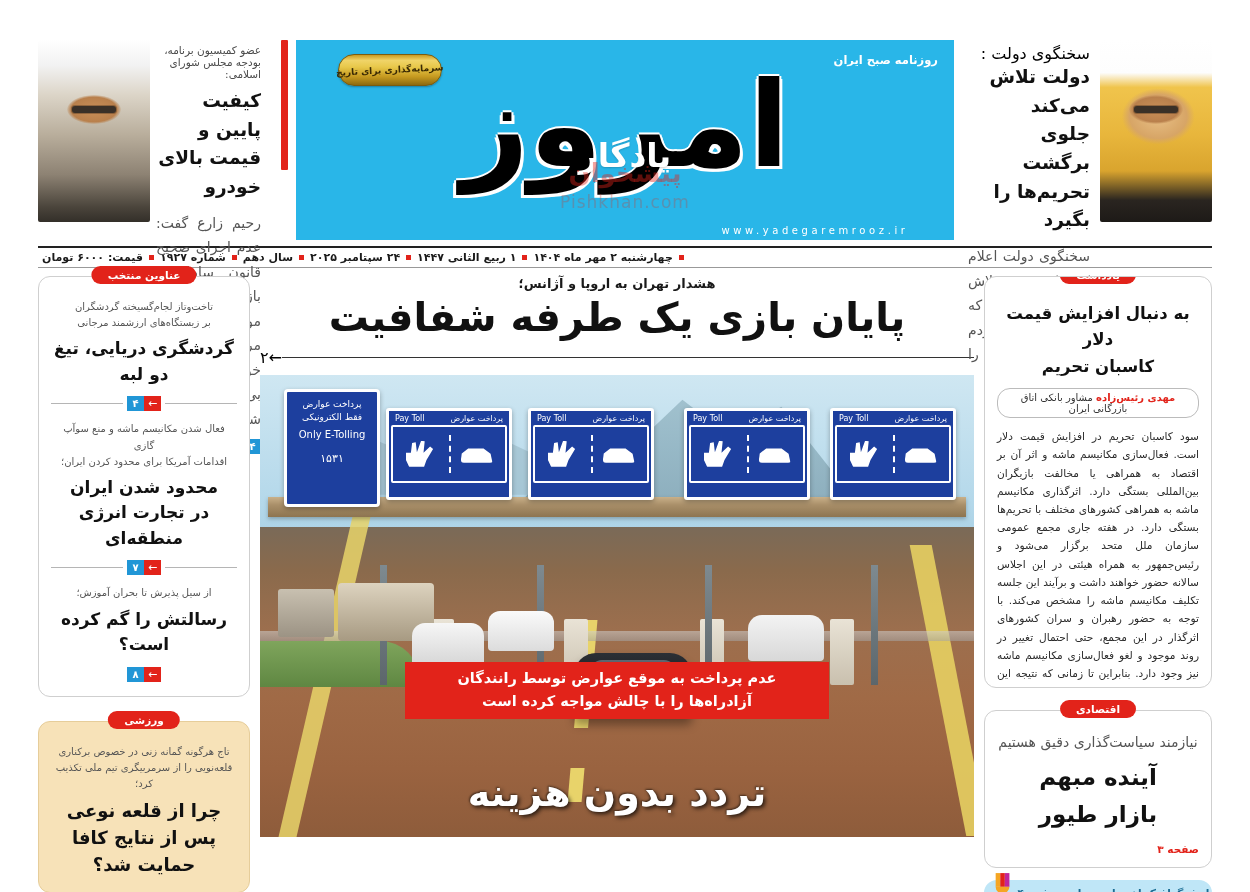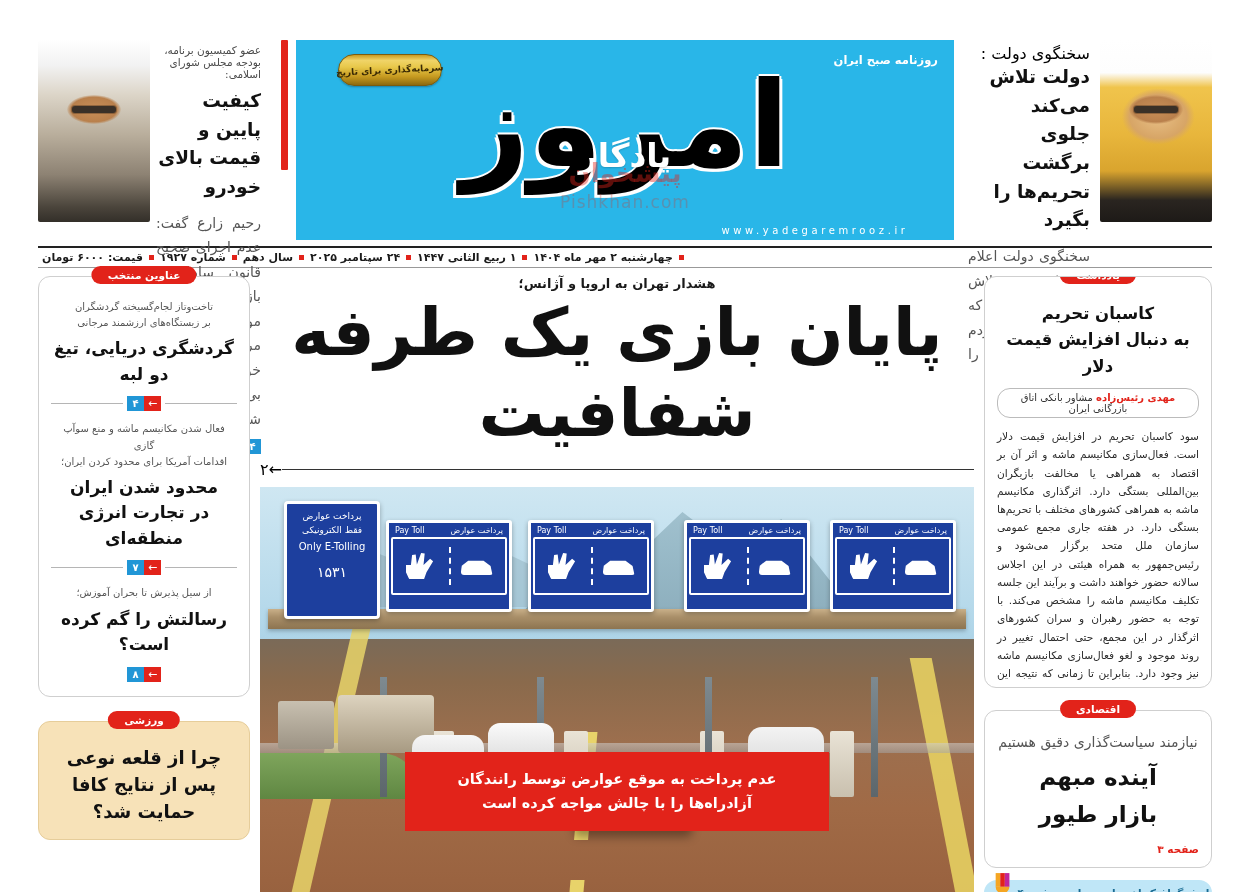--- a/index.html
+++ b/index.html
@@ -332,21 +332,21 @@
   
   .lead-kicker {
     text-align: center;
     font-size: 13px;
     font-weight: bold;
     color: #1a1a1a;
     margin-bottom: 2px;
   }
   .lead-head {
     text-align: center;
-    font-size: 66px;
+    font-size: 40px;
     font-weight: bold;
     color: #111;
     line-height: 1.22;
     letter-spacing: -1px;
     margin-bottom: 6px;
   }
   .lead-ref {
     display: flex;
     align-items: center;
     gap: 0;
@@ -444,21 +444,21 @@
     border-radius: 4px;
     color: #fff;
     text-align: center;
     padding: 6px 4px;
     font-size: 9px;
     line-height: 1.5;
     direction: rtl;
     box-shadow: 0 2px 5px rgba(0,0,0,.3);
   }
   .side-sign .en { font-size: 10px; direction: ltr; margin-top: 2px; }
-  .side-sign .num { font-size: 14px; margin-top: 8px; direction: ltr; font-family: Liberation Serif, serif; }
+  .side-sign .num { font-size: 11px; margin-top: 8px; direction: ltr; font-family: Liberation Serif, serif; }
   .road {
     position: absolute;
     left: 0; right: 0; bottom: 0;
     height: 310px;
     background: linear-gradient(180deg,#7a6a58 0%, #8a6a4c 14%, #9d6f4e 34%, #a06a46 55%, #9a6340 78%, #8e5c3b 100%);
   }
   .road::before {
     content: "";
     position: absolute;
     left: 44%; top: 30%;
@@ -564,21 +564,21 @@
   }
   .cap-red {
     position: absolute;
     left: 50%; transform: translateX(-50%);
     bottom: 118px;
     background: #e2231a;
     color: #fff;
     font-size: 14.5px;
     font-weight: bold;
     text-align: center;
-    padding: 16px 14px;
+    padding: 5px 14px;
     line-height: 1.62;
     direction: rtl;
     width: 424px;
   }
   .cap-red span { display: block; }
   .cap-big {
     position: absolute;
     left: 0; right: 0;
     bottom: 22px;
     text-align: center;
@@ -688,22 +688,22 @@
     </div>
   </div>
 
   <div class="grid">
 
     <div class="col-right">
 
       <div class="card" style="height:412px;overflow:hidden;">
         <div class="badge">یادداشت</div>
         <div class="card-title">
+          <span>به دنبال افزایش قیمت دلار</span>
           <span>کاسبان تحریم</span>
-          <span>به دنبال افزایش قیمت دلار</span>
         </div>
         <div class="byline">
           <b>مهدی رئیس‌زاده</b>
           <span>مشاور بانکی اتاق بازرگانی ایران</span>
         </div>
         <div class="body-text">سود کاسبان تحریم در افزایش قیمت دلار است. فعال‌سازی مکانیسم ماشه و اثر آن بر اقتصاد به همراهی یا مخالفت بازیگران بین‌المللی بستگی دارد. اثرگذاری مکانیسم ماشه به همراهی کشورهای مختلف با تحریم‌ها بستگی دارد. در هفته جاری مجمع عمومی سازمان ملل متحد برگزار می‌شود و رئیس‌جمهور به همراه هیئتی در این اجلاس سالانه حضور خواهند داشت و برآیند این جلسه تکلیف مکانیسم ماشه را مشخص می‌کند. با توجه به حضور رهبران و سران کشورهای اثرگذار در این مجمع، حتی احتمال تغییر در روند موجود و لغو فعال‌سازی مکانیسم ماشه نیز وجود دارد. بنابراین تا زمانی که نتیجه این اجلاس مشخص نشود، بلاتکلیفی در بازارهای مالی از جمله بازار ارز تداوم خواهد داشت. وی افزود: باید به این نکته نیز اشاره کرد که سهم قابل‌توجهی از نوسانات بازار، ناشی از عوامل روانی است و ارتباط کمتری با شاخص‌های اقتصادی واقعی دارد. اخبار، اطلاعات، واکنش‌های غیرمنطقی و شایعات می‌تواند فضای بازار را تشدید کند...</div>
 
       </div>
 
       <div class="card" style="margin-top:22px;text-align:center;">
@@ -872,20 +872,24 @@
           </div>
           <div class="center-ref pageref">
             <span class="num">۸</span>
             <span class="arw">←</span>
           </div>
         </div>
       </div>
 
       <div class="card tan" style="margin-top:24px;padding:22px 12px 14px 12px;">
         <div class="badge">ورزشی</div>
+        <div class="sel-kicker">
+          <span>تاج هرگونه گمانه زنی در خصوص برکناری</span><br>
+          <span>قلعه‌نویی را از سرمربیگری تیم ملی تکذیب کرد؛</span>
+        </div>
         <div class="sel-title" style="font-size:18px;">
           <span>چرا از قلعه نوعی</span>
           <span>پس از نتایج کافا حمایت شد؟</span>
         </div>
 
       </div>
     </div>
   </div>
 </div>
 

